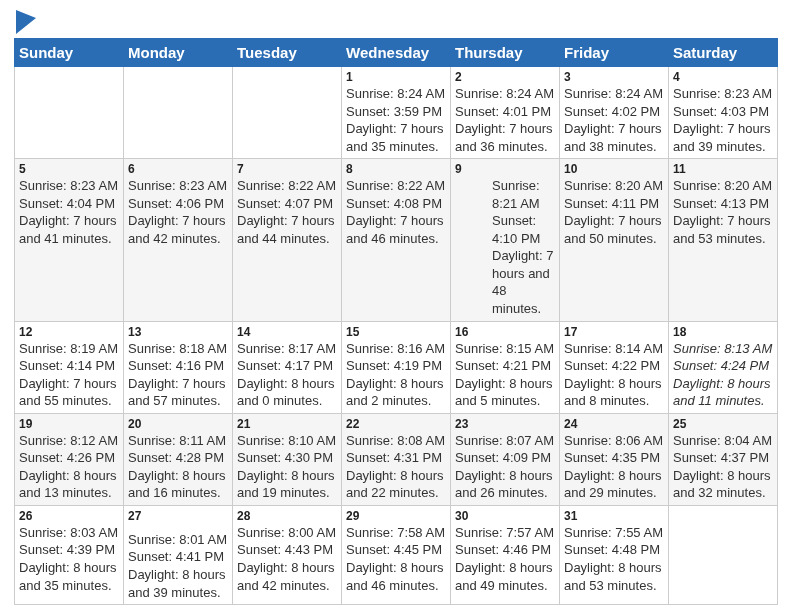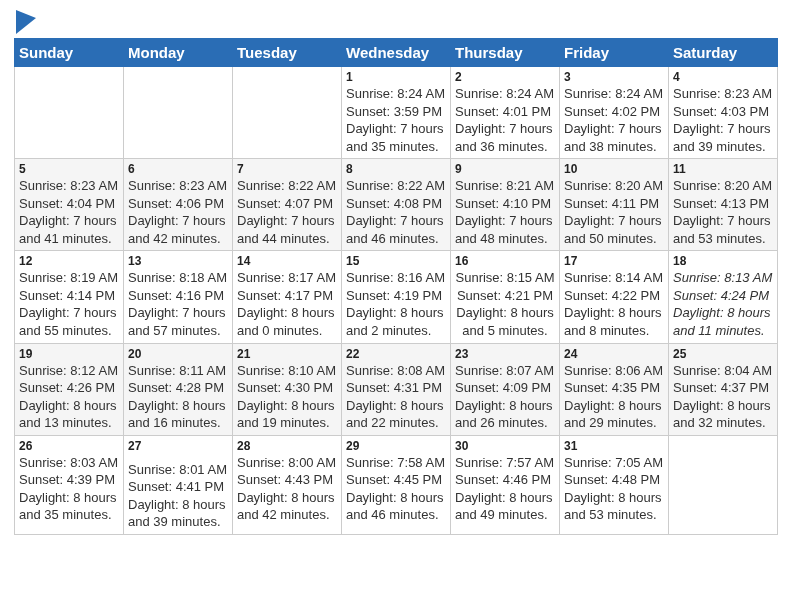--- a/index.html
+++ b/index.html
@@ -178,21 +178,21 @@
 Daylight: 7 hours and 44 minutes.</div>
           </td>
           <td>
             <span class="day-num">8</span>
             <div class="day-info" style="white-space: pre-line;">Sunrise: 8:22 AM
 Sunset: 4:08 PM
 Daylight: 7 hours and 46 minutes.</div>
           </td>
           <td>
             <span class="day-num">9</span>
-            <div class="day-info" style="white-space: pre-line;">Sunrise: 8:21 AM
+            <div class="day-info" style="white-space: pre-line; margin-left: 37px;">Sunrise: 8:21 AM
 Sunset: 4:10 PM
 Daylight: 7 hours and 48 minutes.</div>
           </td>
           <td>
             <span class="day-num">10</span>
             <div class="day-info" style="white-space: pre-line;">Sunrise: 8:20 AM
 Sunset: 4:11 PM
 Daylight: 7 hours and 50 minutes.</div>
           </td>
           <td>
@@ -222,21 +222,21 @@
 Daylight: 8 hours and 0 minutes.</div>
           </td>
           <td>
             <span class="day-num">15</span>
             <div class="day-info" style="white-space: pre-line;">Sunrise: 8:16 AM
 Sunset: 4:19 PM
 Daylight: 8 hours and 2 minutes.</div>
           </td>
           <td>
             <span class="day-num">16</span>
-            <div class="day-info" style="white-space: pre-line; text-align: center;">Sunrise: 8:15 AM
+            <div class="day-info" style="white-space: pre-line;">Sunrise: 8:15 AM
 Sunset: 4:21 PM
 Daylight: 8 hours and 5 minutes.</div>
           </td>
           <td>
             <span class="day-num">17</span>
             <div class="day-info" style="white-space: pre-line;">Sunrise: 8:14 AM
 Sunset: 4:22 PM
 Daylight: 8 hours and 8 minutes.</div>
           </td>
           <td>
@@ -316,21 +316,21 @@
 Daylight: 8 hours and 46 minutes.</div>
           </td>
           <td>
             <span class="day-num">30</span>
             <div class="day-info" style="white-space: pre-line;">Sunrise: 7:57 AM
 Sunset: 4:46 PM
 Daylight: 8 hours and 49 minutes.</div>
           </td>
           <td>
             <span class="day-num">31</span>
-            <div class="day-info" style="white-space: pre-line;">Sunrise: 7:05 AM
+            <div class="day-info" style="white-space: pre-line;">Sunrise: 7:55 AM
 Sunset: 4:48 PM
 Daylight: 8 hours and 53 minutes.</div>
           </td>
           <td class="empty-cell"></td>
         </tr>
       </tbody>
   </table>
 </div>
 
 </body></html>

